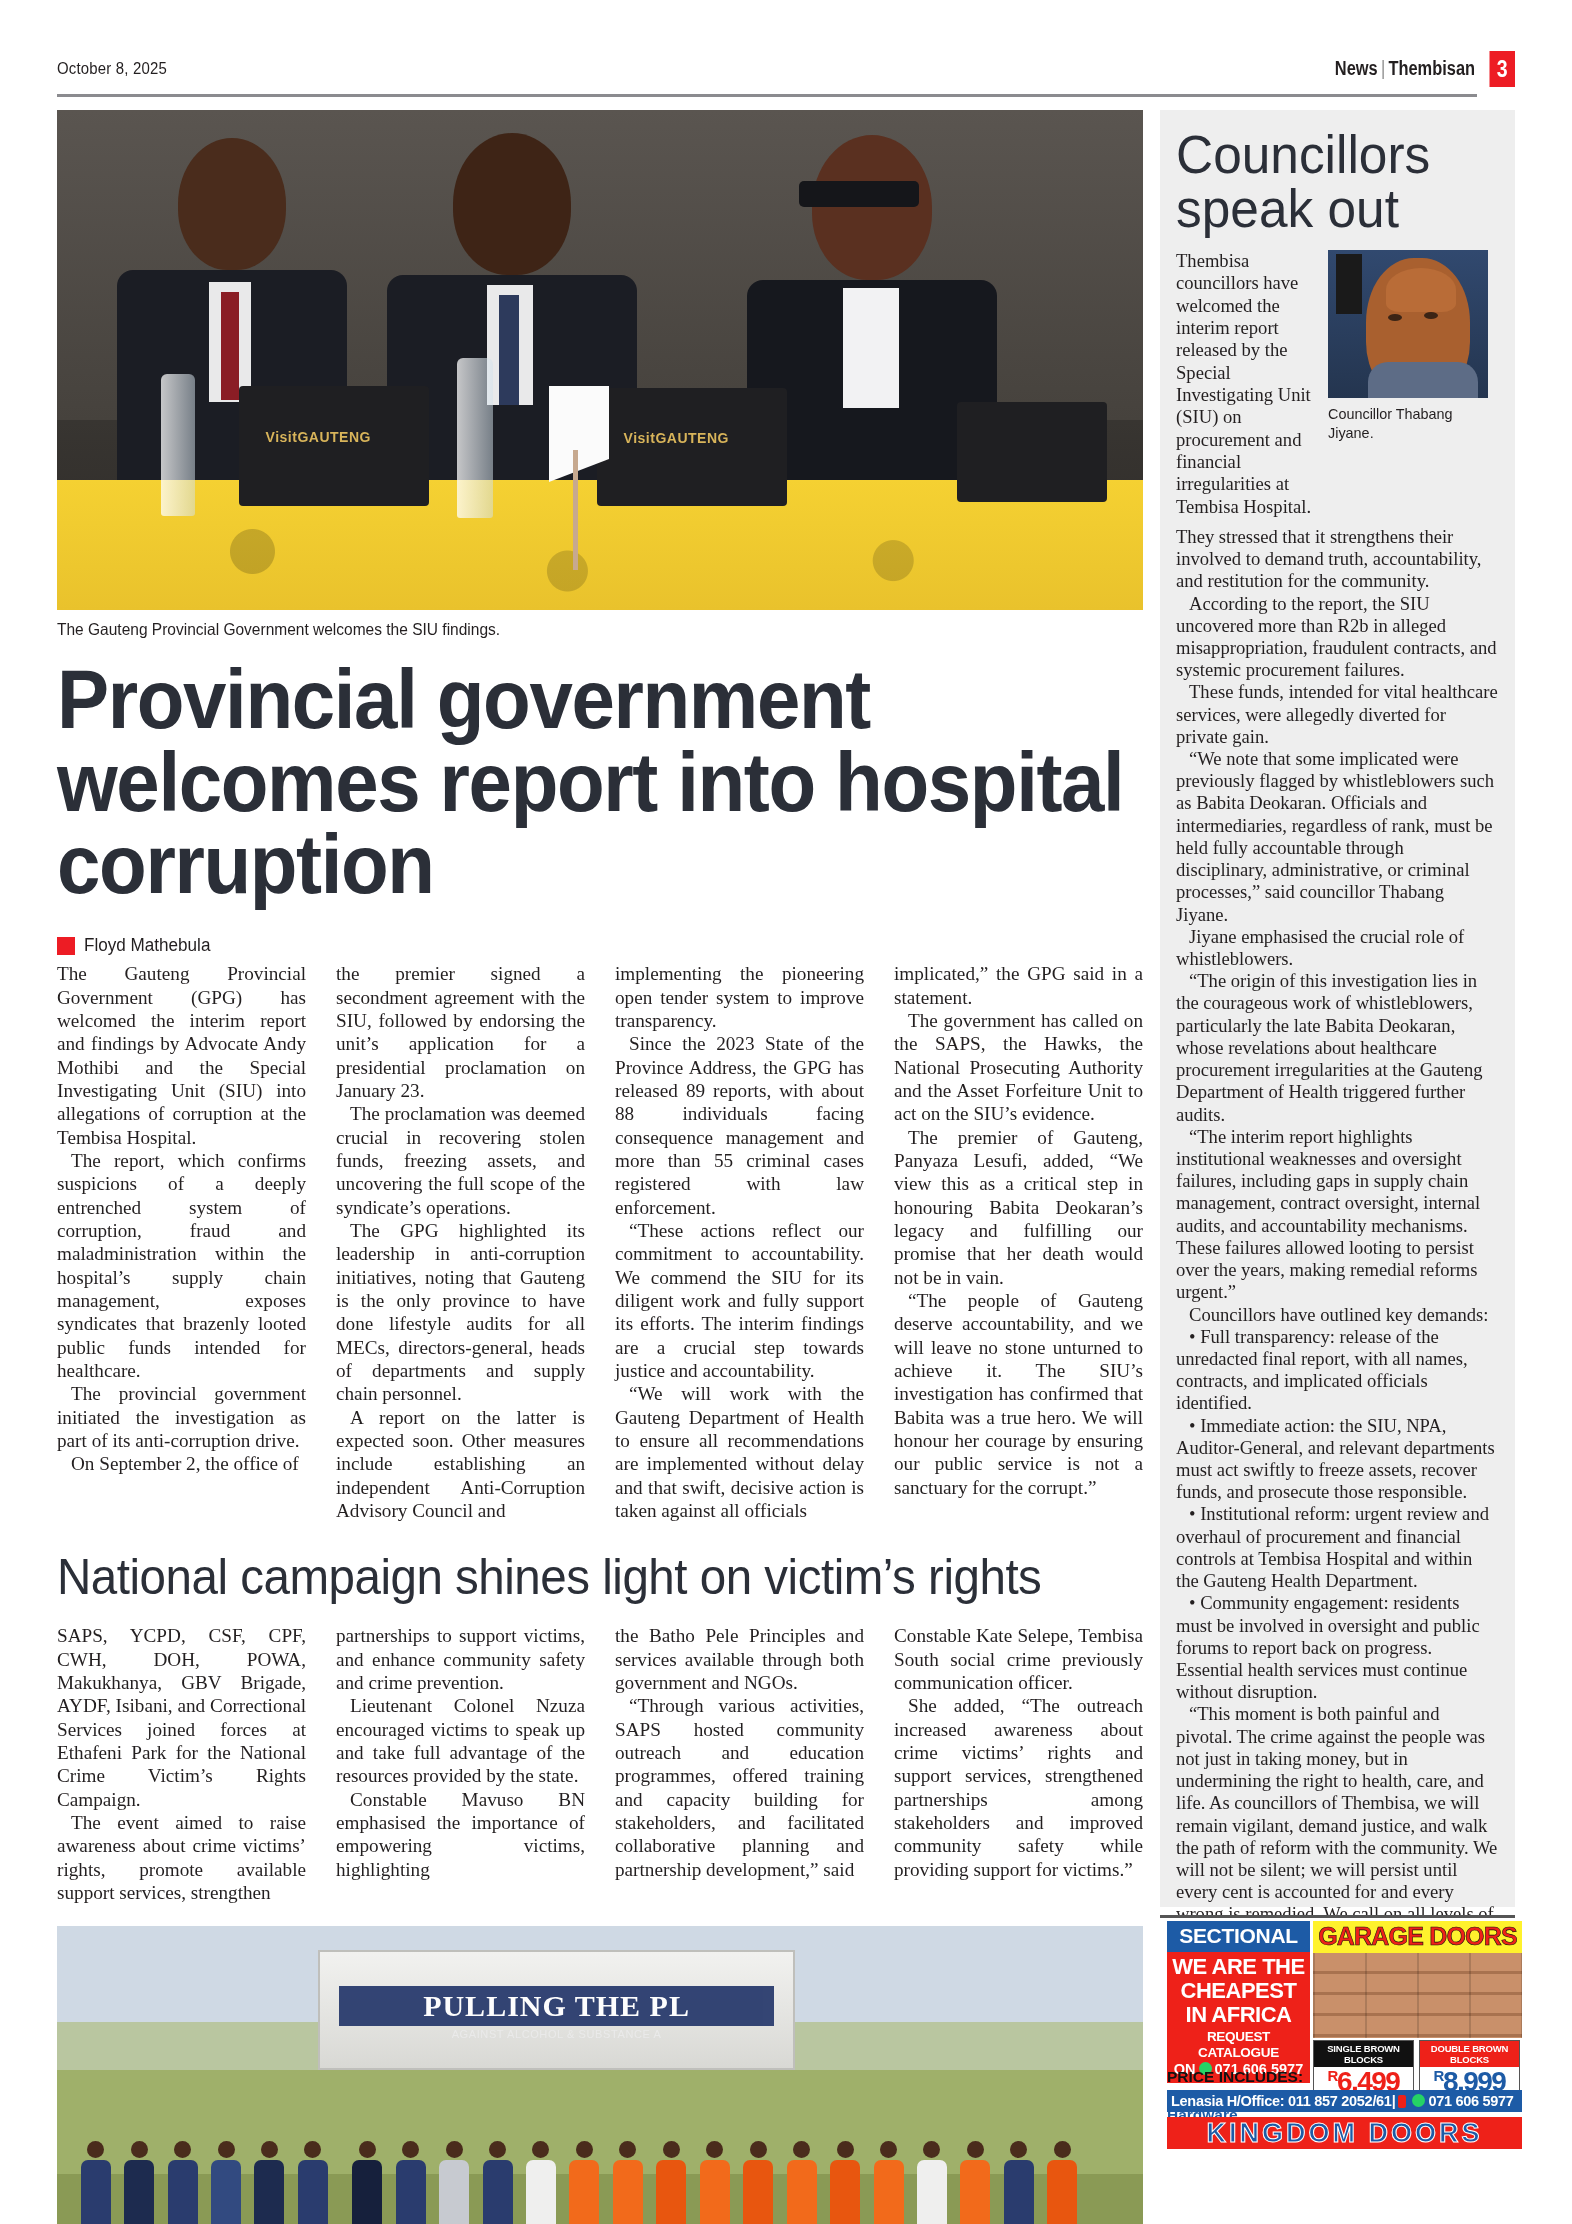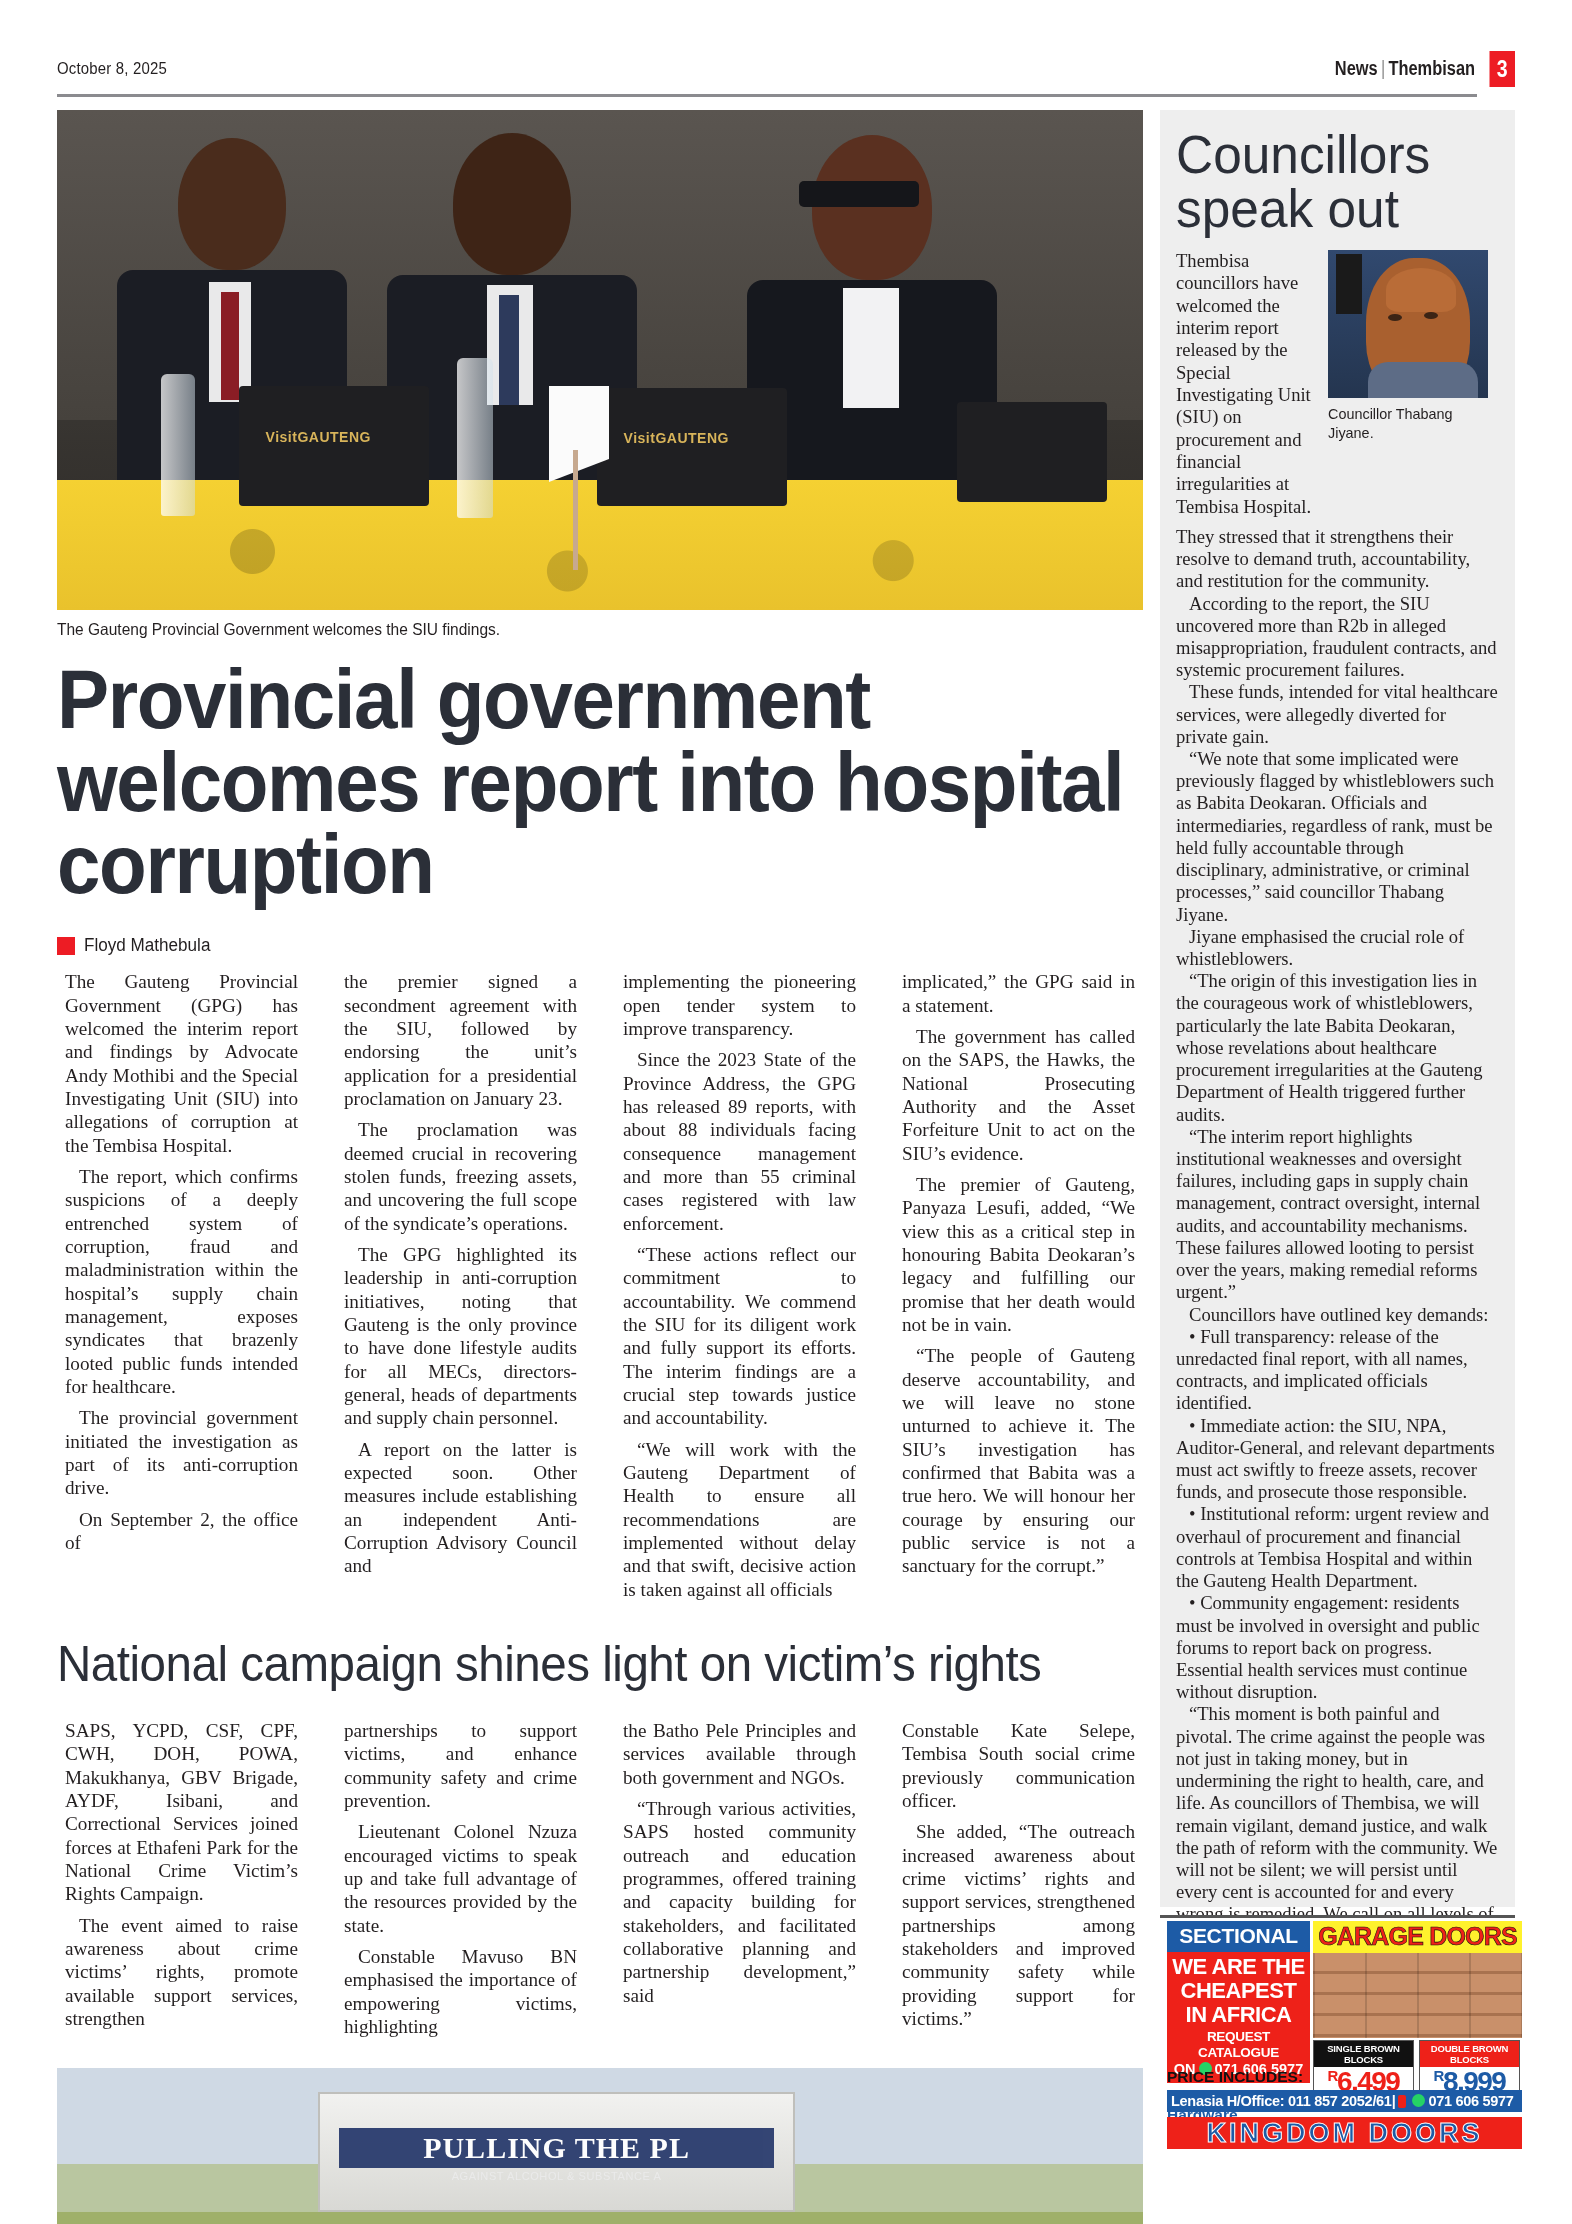--- a/index.html
+++ b/index.html
@@ -74,21 +74,21 @@
   .byline .nm {
     font-family:"Liberation Sans", sans-serif; font-size:18px; color:#231f20;
     transform:scaleX(.95); transform-origin:left center;
   }
 
   .cols4 {
     display:grid; grid-template-columns:repeat(4, 249px); gap:30px;
     margin-top:4px;
   }
   .col p {
-    margin:8px; font-size:19.2px; line-height:1.215;
+    margin:0; font-size:19.2px; line-height:1.215;
     text-align:justify; text-justify:inter-word;
     hyphens:auto; -webkit-hyphens:auto;
     font-family:"Liberation Serif", serif;
   }
   .col p + p { text-indent:14px; }
 
   
   .headline2 {
     font-family:"Liberation Sans Narrow","Liberation Sans", sans-serif;
     font-weight:400;
@@ -482,21 +482,21 @@
           <div class="sf" style="left:58px;top:18px;width:70px;height:44px;border-radius:50% 50% 20% 20%;background:#b96c37;"></div>
           <div class="sf" style="left:60px;top:64px;width:14px;height:7px;border-radius:50%;background:#3b2415;"></div>
           <div class="sf" style="left:96px;top:62px;width:14px;height:7px;border-radius:50%;background:#3b2415;"></div>
           <div class="sf" style="left:40px;top:112px;width:110px;height:40px;background:#5d6c86;border-radius:20px 20px 0 0;"></div>
         </div>
         <figcaption class="cap">Councillor Thabang Jiyane.</figcaption>
       </figure>
     </div>
 
     <div class="side-body">
-      <p>They stressed that it strengthens their resolve to demand truth, accountability, and restitution for the community.</p>
+      <p>They stressed that it strengthens their involved to demand truth, accountability, and restitution for the community.</p>
       <p>According to the report, the SIU uncovered more than R2b in alleged misappropriation, fraudulent contracts, and systemic procurement failures.</p>
       <p>These funds, intended for vital healthcare services, were allegedly diverted for private gain.</p>
       <p>“We note that some implicated were previously flagged by whistleblowers such as Babita Deokaran. Officials and intermediaries, regardless of rank, must be held fully accountable through disciplinary, administrative, or criminal processes,” said councillor Thabang Jiyane.</p>
       <p>Jiyane emphasised the crucial role of whistleblowers.</p>
       <p>“The origin of this investigation lies in the courageous work of whistleblowers, particularly the late Babita Deokaran, whose revelations about healthcare procurement irregularities at the Gauteng Department of Health triggered further audits.</p>
       <p>“The interim report highlights institutional weaknesses and oversight failures, including gaps in supply chain management, contract oversight, internal audits, and accountability mechanisms. These failures allowed looting to persist over the years, making remedial reforms urgent.”</p>
       <p>Councillors have outlined key demands:</p>
       <p class="bullet">• Full transparency: release of the unredacted final report, with all names, contracts, and implicated officials identified.</p>
       <p class="bullet">• Immediate action: the SIU, NPA, Auditor-General, and relevant departments must act swiftly to freeze assets, recover funds, and prosecute those responsible.</p>
       <p class="bullet">• Institutional reform: urgent review and overhaul of procurement and financial controls at Tembisa Hospital and within the Gauteng Health Department.</p>

